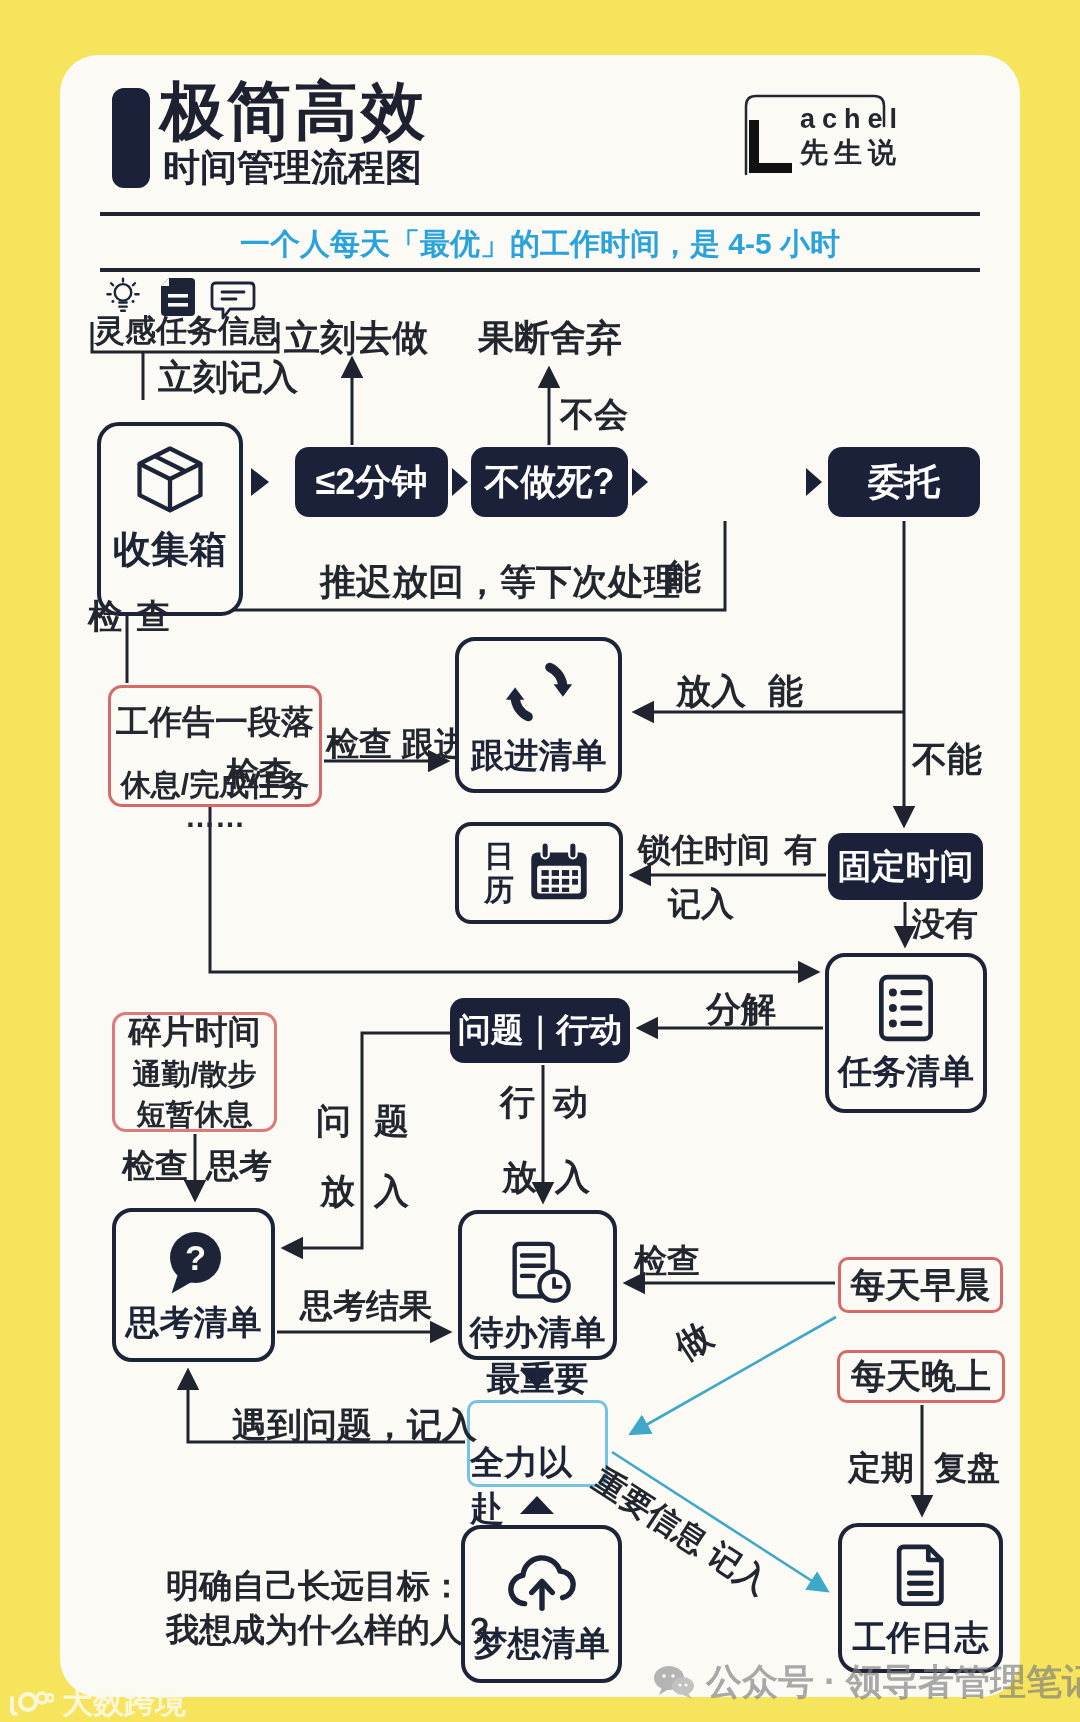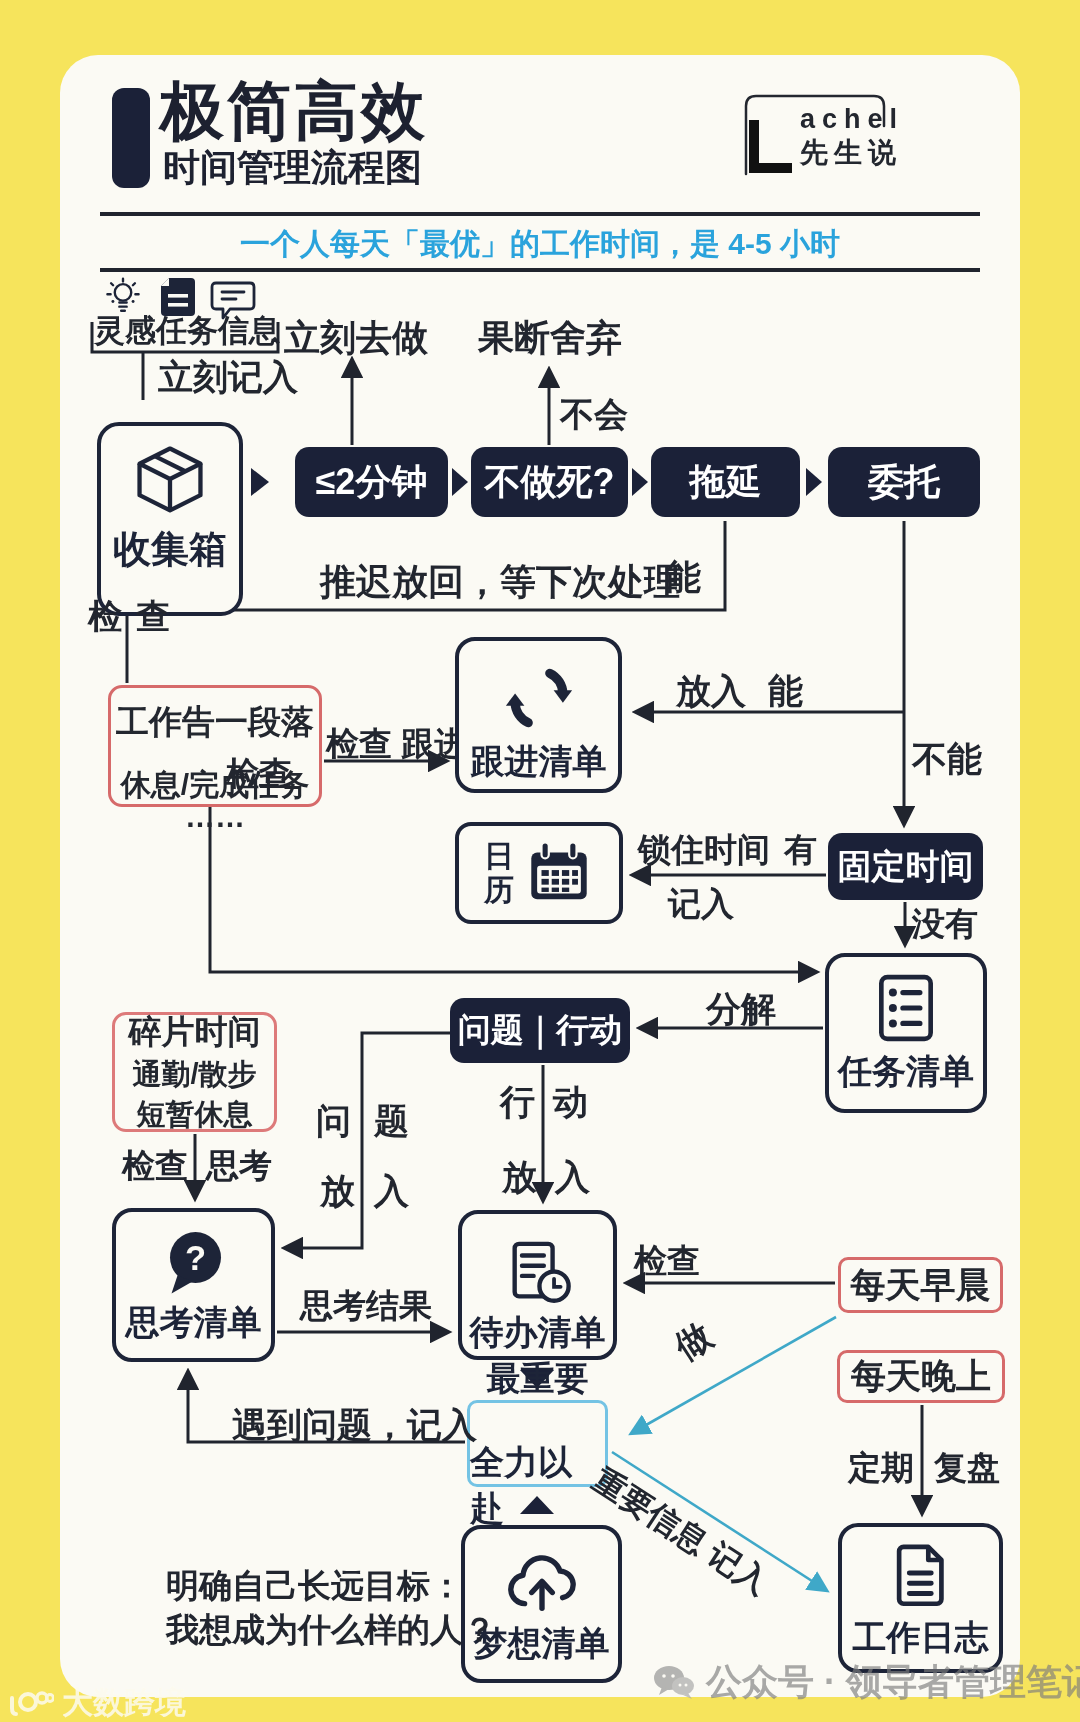--- a/index.html
+++ b/index.html
@@ -141,40 +141,39 @@
         <path d="M7 15.5 V33 L24 41.5 L41 33 V15.5"></path>
         <path d="M24 24 V41.5"></path>
         <path d="M15.5 11.2 L32.5 19.7"></path>
       </g>
     </svg>
     <div class="cap" style="font-size:38px;margin-top:2px;">收集箱</div>
   </div>
 
   <div class="node" style="left:295px;top:447px;width:153px;height:70px;font-size:36px;">≤2分钟</div>
   <div class="node" style="left:471px;top:447px;width:157px;height:70px;font-size:36px;">不做死?</div>
-  <div class="node" style="left:651px;top:447px;width:149px;height:70px;font-size:36px;">拖延</div>
   <div class="node" style="left:828px;top:447px;width:152px;height:70px;font-size:36px;">委托</div>
 
   <div class="lbl" style="left:284px;top:318px;font-size:36px;">立刻去做</div>
   <div class="lbl" style="left:478px;top:318px;font-size:36px;">果断舍弃</div>
   <div class="lbl" style="left:560px;top:396px;font-size:34px;">不会</div>
   <div class="lbl" style="left:666px;top:558px;font-size:35px;">能</div>
   <div class="lbl" style="left:320px;top:562px;font-size:36px;">推迟放回，等下次处理</div>
   <div class="lbl" style="left:88px;top:598px;font-size:34px;">检</div>
   <div class="lbl" style="left:136px;top:598px;font-size:34px;">查</div>
 
   <div class="rbox" style="left:108px;top:685px;width:214px;height:122px;">
     <div style="font-size:33px;font-weight:800;margin-top:35px;">工作告一段落</div>
     <div style="font-size:30px;font-weight:600;margin-top:20px;">休息/完成任务</div>
     <div style="font-size:30px;font-weight:700;line-height:.7;">……</div>
   </div>
   <div class="lbl" style="left:326px;top:726px;font-size:33px;">检查 跟进</div>
   <div class="lbl" style="left:226px;top:756px;font-size:33px;">检查</div>
 
-  <div class="wbox" style="left:455px;top:637px;width:167px;height:156px;justify-content:flex-start;padding-top:20px;">
+  <div class="wbox" style="left:455px;top:637px;width:167px;height:156px;justify-content:flex-start;padding-top:14px;">
     <svg width="74" height="74" viewBox="0 0 48 48">
       <g fill="none" stroke="#1d2438" stroke-width="6" stroke-linecap="round">
         <path d="M31 8 A15 15 0 0 1 39.5 21"></path>
         <path d="M17 40 A15 15 0 0 1 8.5 27"></path>
       </g>
       <polygon points="39.5,27 33.5,19 45.5,19" fill="#1d2438"></polygon>
       <polygon points="8.5,21 2.5,29 14.5,29" fill="#1d2438"></polygon>
     </svg>
     <div class="cap" style="font-size:34px;margin-top:4px;">跟进清单</div>
   </div>

